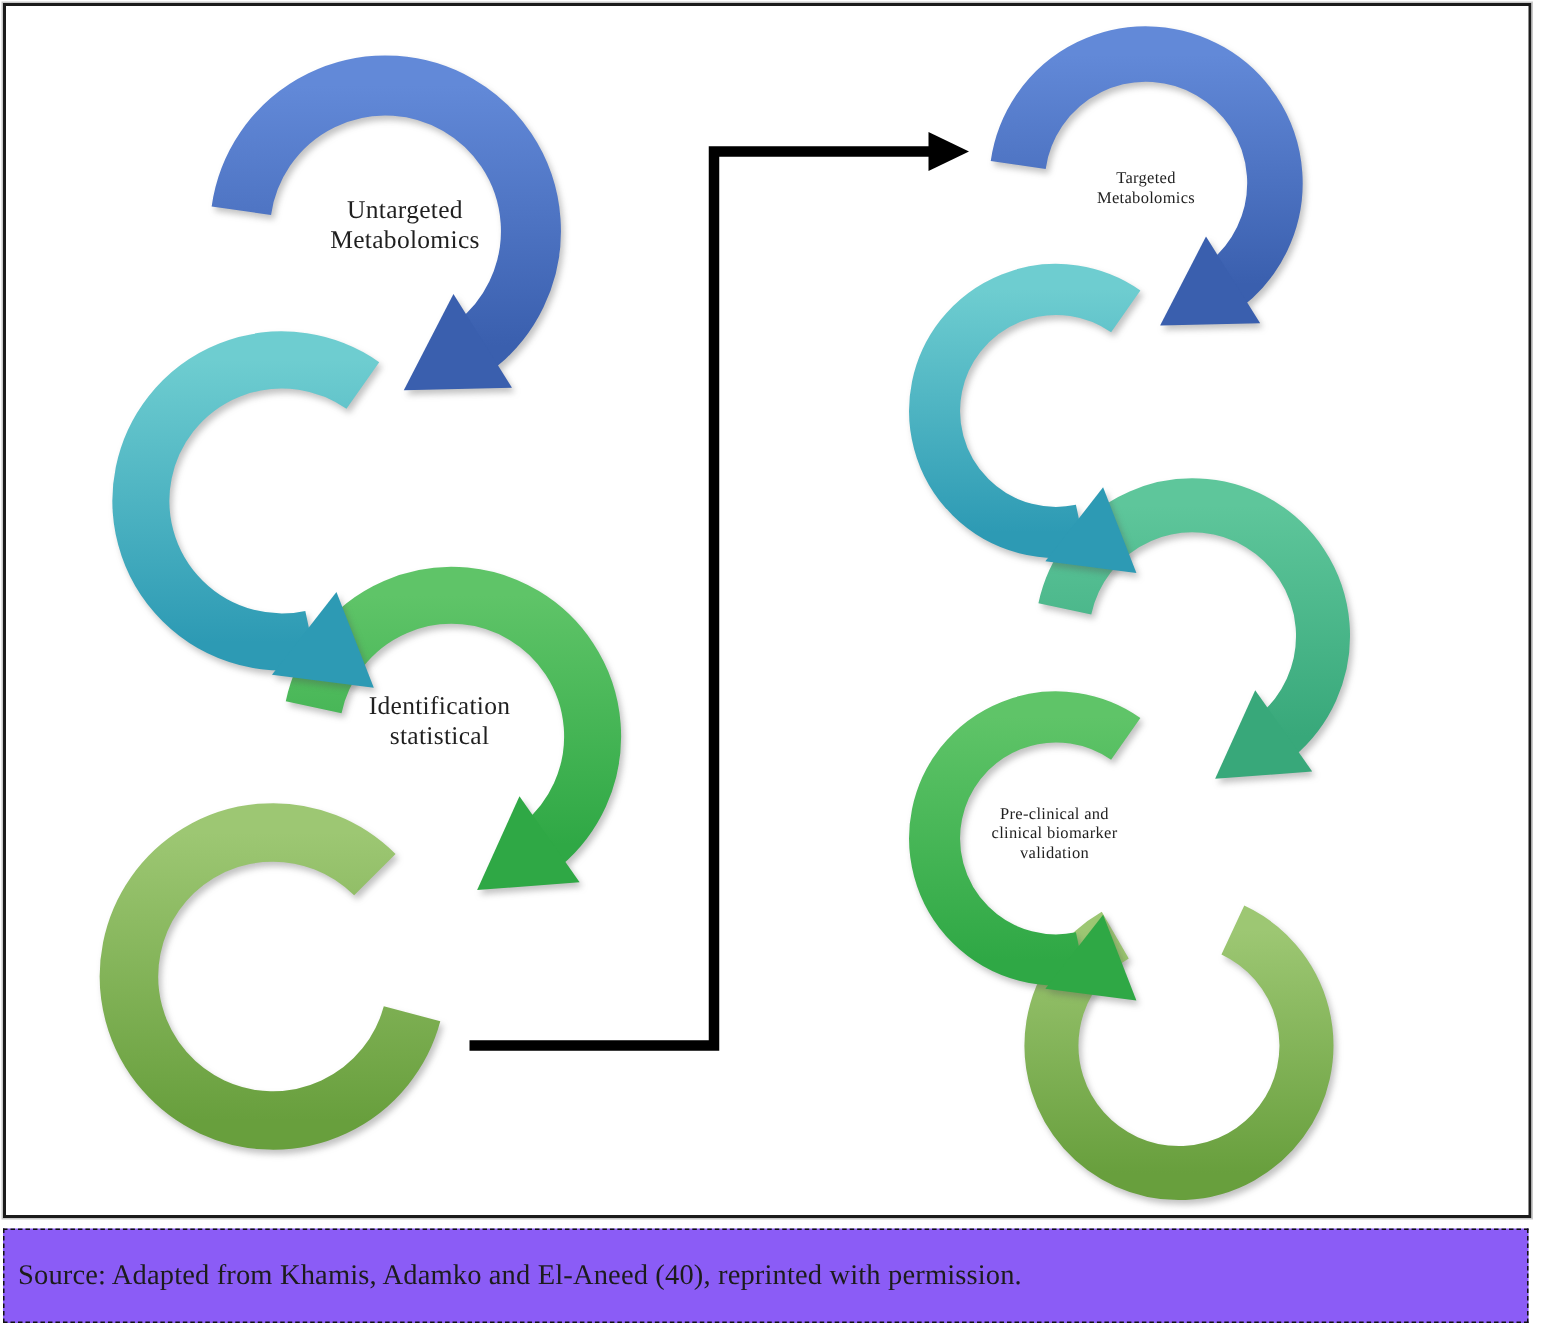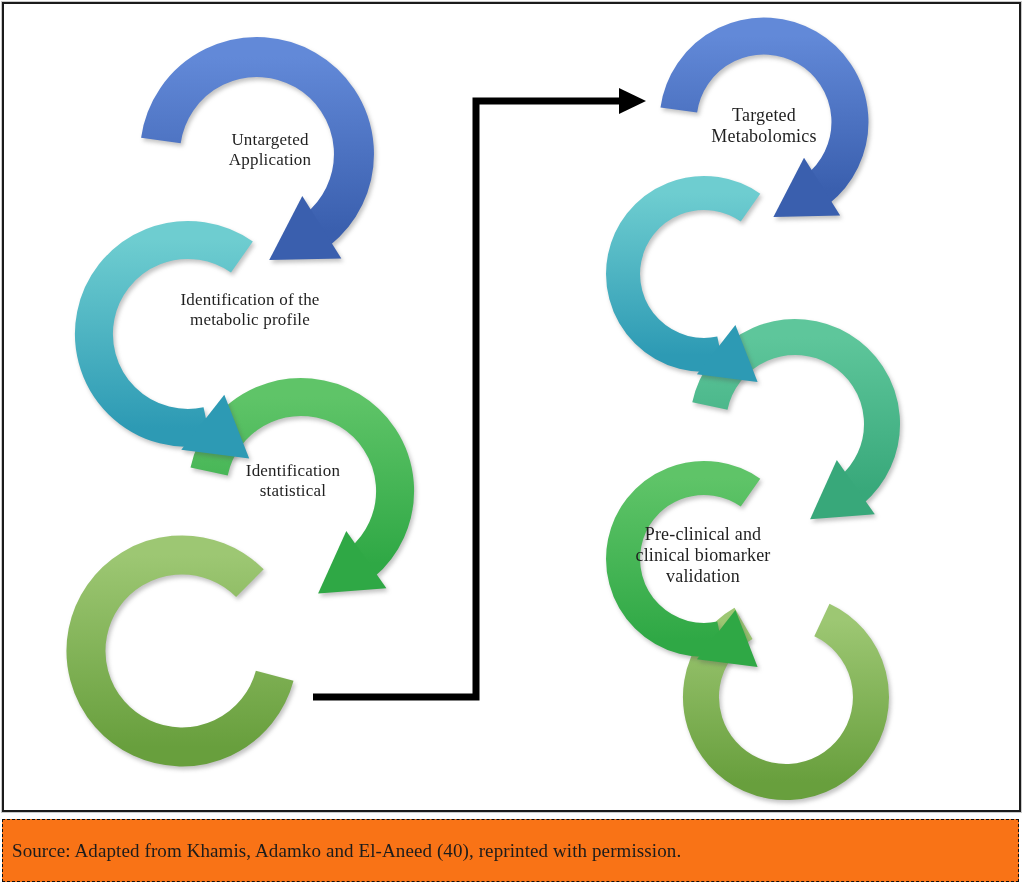--- a/index.html
+++ b/index.html
@@ -6,38 +6,38 @@
   body{
     position:relative;width:1031px;height:886px;overflow:hidden;
     font-family:"Liberation Serif","DejaVu Serif",serif;
   }
   .diagram-box{
     position:absolute;left:2px;top:2px;width:1015px;height:806px;
     border:2px solid #1b1b1b;outline:1px solid #c9c9c9;background:#ffffff;
   }
   .source-box{
     position:absolute;left:2px;top:819px;width:1015px;height:61px;
-    border:1px dashed #111;background:#f97316;
+    border:1px dashed #111;background:#8b5cf6;
     display:flex;align-items:center;
   }
   .source-box p{
     margin:0;padding-left:9px;font-size:19px;color:#1c1c1c;letter-spacing:0.1px;
   }
   .ring-svg{
     position:absolute;left:0;top:0;pointer-events:none;
     filter:drop-shadow(2px 3px 2px rgba(80,80,80,0.35));
   }
   .connector-svg{position:absolute;left:0;top:0;pointer-events:none;z-index:4;}
   .step-label{
     position:absolute;transform:translate(-50%,-50%);
     text-align:center;white-space:pre-line;color:#1f1f1f;
     line-height:1.17;letter-spacing:0.2px;z-index:20;
   }
   .step-label.left{font-size:17px;}
-  .step-label.right{font-size:18px;}
+  .step-label.right{font-size:11px;}
 </style>
 </head>
 <body>
 
 <div class="diagram-box">
 
   <svg class="ring-svg" style="z-index:9" width="1031" height="886" viewBox="0 0 1031 886">
       <defs>
         <linearGradient id="ringGrad0" x1="0" y1="0" x2="0" y2="1">
           <stop offset="0" stop-color="#6289d8"></stop>
@@ -133,23 +133,21 @@
       </defs>
       <path d="M 817.9 616.0 A 85 85 0 1 1 739.5 619.4" fill="none" stroke="url(#ringGrad8)" stroke-width="36"></path>
     </svg>
 
   <svg class="connector-svg" width="1031" height="886" viewBox="0 0 1031 886">
     <path d="M 309 693 L 472 693 L 472 97 L 616 97" fill="none" stroke="#000000" stroke-width="7"></path>
     <polygon points="615,84 615,110 642,97" fill="#000000"></polygon>
   </svg>
 
   <div class="step-label left" style="left:266px;top:146px;width:170px">Untargeted
-Application</div>
-  <div class="step-label left" style="left:246px;top:306px;width:200px">Identification of the
-metabolic profile</div>
+Metabolomics</div>
   <div class="step-label left" style="left:289px;top:477px;width:160px">Identification
 statistical</div>
 
   <div class="step-label right" style="left:760px;top:122px;width:150px">Targeted
 Metabolomics</div>
   <div class="step-label right" style="left:699px;top:552px;width:175px">Pre-clinical and
 clinical biomarker
 validation</div>
 </div>
 

